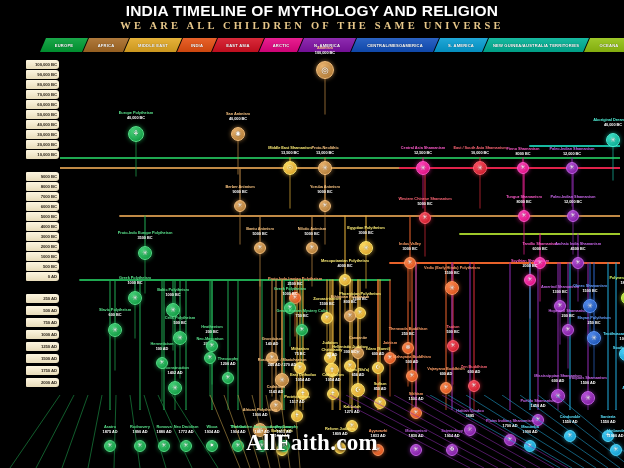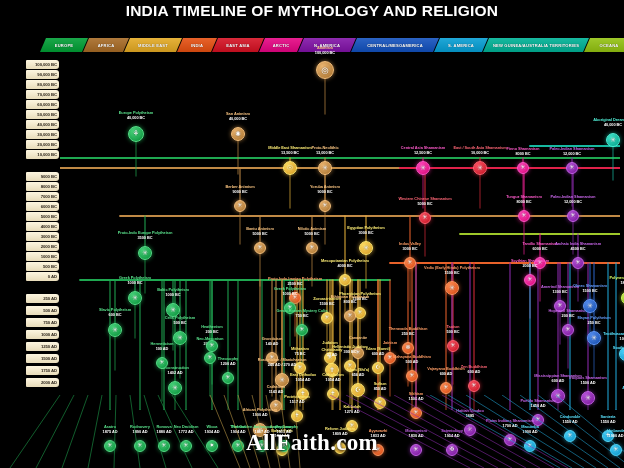--- a/index.html
+++ b/index.html
@@ -57,20 +57,21 @@
       font-family:"Liberation Serif",serif;font-size:23px;font-weight:700;
       color:#fff;letter-spacing:.3px;text-shadow:0 1px 3px #000;}
   #rays{position:absolute;left:0;top:395px;width:624px;height:73px;}
 </style>
 </head>
 <body>
 
 <div id="stage">
 
   <div id="title">INDIA TIMELINE OF MYTHOLOGY AND RELIGION</div>
+  <div id="subtitle">WE ARE ALL CHILDREN OF THE SAME UNIVERSE</div>
 
   <div id="legend">
       <div class="lg" style="background: linear-gradient(rgb(26, 168, 74), rgb(0, 140, 46)); flex: 0 0 34px;">
         <span>EUROPE</span>
       </div>
       <div class="lg" style="background: linear-gradient(rgb(176, 122, 60), rgb(148, 94, 32)); flex: 0 0 32px;">
         <span>AFRICA</span>
       </div>
       <div class="lg" style="background: linear-gradient(rgb(230, 178, 58), rgb(202, 150, 30)); flex: 0 0 44px;">
         <span>MIDDLE EAST</span>

